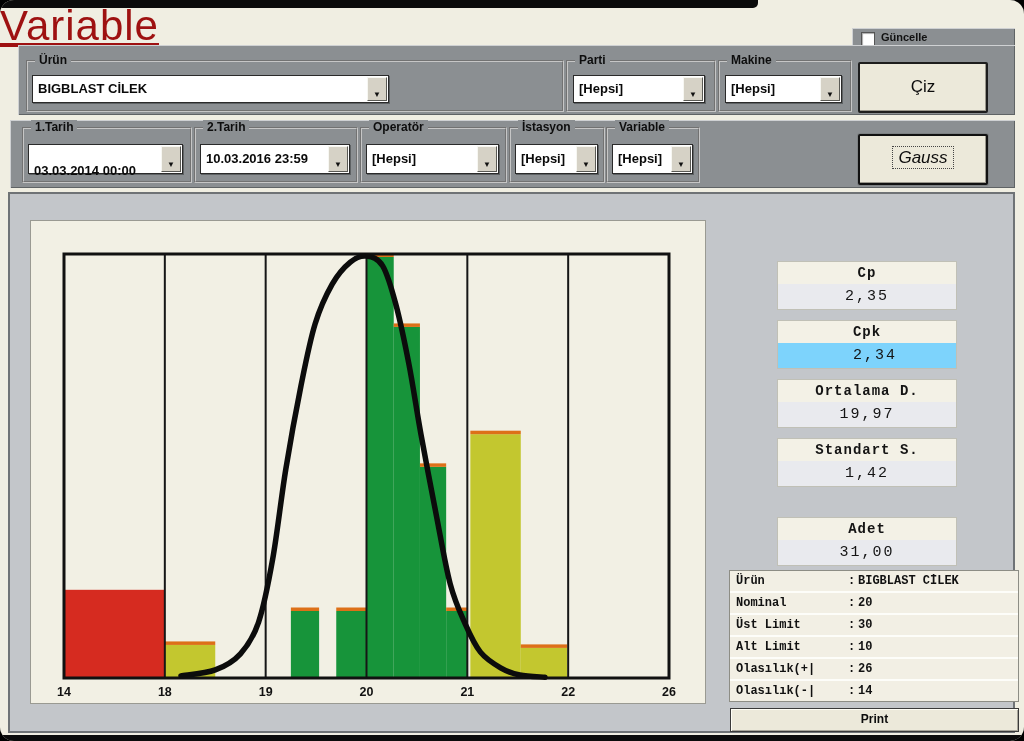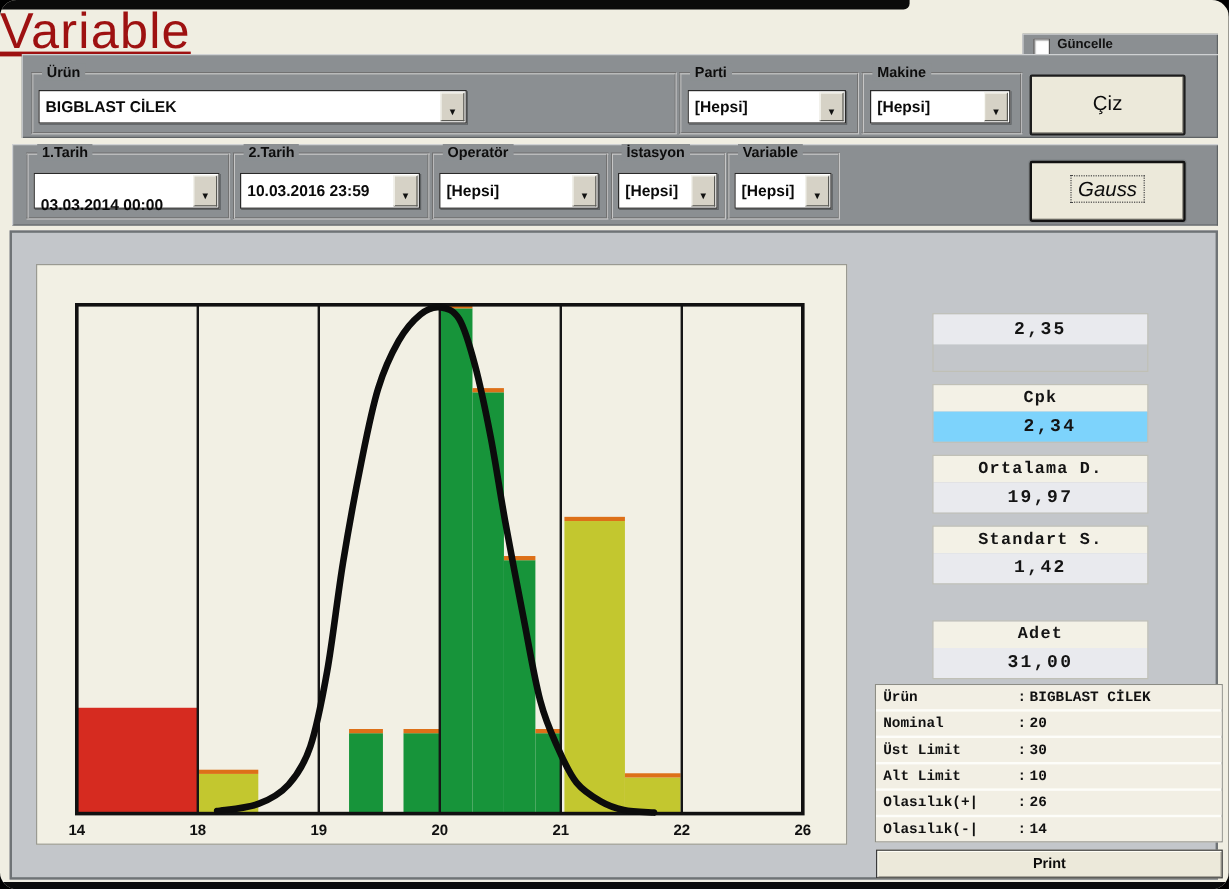--- a/index.html
+++ b/index.html
@@ -39,21 +39,21 @@
   
   .main{position:absolute;left:8px;top:192px;width:1007px;height:541px;background:#c3c6ca;
     border:2px solid #6f7376;box-sizing:border-box;}
   .chart-panel{position:absolute;left:20px;top:26px;width:674px;height:482px;background:#f2f0e4;
     border:1px solid #9a9a92;}
   
   .statbox{position:absolute;left:767px;width:178px;height:47px;border:1px solid #c0c0b6;
     font-family:"Liberation Mono","DejaVu Sans Mono",monospace;text-align:center;}
   .statbox .slabel{height:22px;line-height:23px;background:#f3f1e6;font-size:14px;font-weight:bold;
     color:#141414;letter-spacing:1px;}
-  .statbox .svalue{height:25px;line-height:25px;background:#e9eaee;font-size:15px;font-weight:bold;
+  .statbox .svalue{height:25px;line-height:25px;background:#e9eaee;font-size:15px;font-weight:normal;
     color:#141414;letter-spacing:2px;}
   .statbox .svalue.green{background:#7dd3fc;padding-left:16px;}
   
   .info-table{position:absolute;left:719px;top:376px;width:288px;border:1px solid #8d8d85;
     background:#fdfdf9;font-family:"Liberation Mono","DejaVu Sans Mono",monospace;}
   .info-row{display:flex;height:20px;line-height:20px;background:#f2efe4;margin-bottom:2px;
     font-size:12px;font-weight:bold;color:#111;white-space:nowrap;}
   .info-row:last-child{margin-bottom:0;}
   .info-row .ilabel{width:112px;padding-left:6px;}
   .info-row .isep{width:10px;}
@@ -182,20 +182,21 @@
           <text x="133.83333333333331" y="475" text-anchor="middle" fill="#111" font-family="&quot;Liberation Sans&quot;,sans-serif" font-size="12.5" font-weight="bold">18</text>
           <text x="234.66666666666666" y="475" text-anchor="middle" fill="#111" font-family="&quot;Liberation Sans&quot;,sans-serif" font-size="12.5" font-weight="bold">19</text>
           <text x="335.5" y="475" text-anchor="middle" fill="#111" font-family="&quot;Liberation Sans&quot;,sans-serif" font-size="12.5" font-weight="bold">20</text>
           <text x="436.3333333333333" y="475" text-anchor="middle" fill="#111" font-family="&quot;Liberation Sans&quot;,sans-serif" font-size="12.5" font-weight="bold">21</text>
           <text x="537.1666666666666" y="475" text-anchor="middle" fill="#111" font-family="&quot;Liberation Sans&quot;,sans-serif" font-size="12.5" font-weight="bold">22</text>
           <text x="638" y="475" text-anchor="middle" fill="#111" font-family="&quot;Liberation Sans&quot;,sans-serif" font-size="12.5" font-weight="bold">26</text>
         </svg>
     </div>
 
     <div class="statbox" style="top:67px;">
+      <div class="slabel">Cp</div>
       <div class="svalue">2,35</div>
     </div>
     <div class="statbox" style="top:126px;">
       <div class="slabel">Cpk</div>
       <div class="svalue green">2,34</div>
     </div>
     <div class="statbox" style="top:185px;">
       <div class="slabel">Ortalama D.</div>
       <div class="svalue">19,97</div>
     </div>

